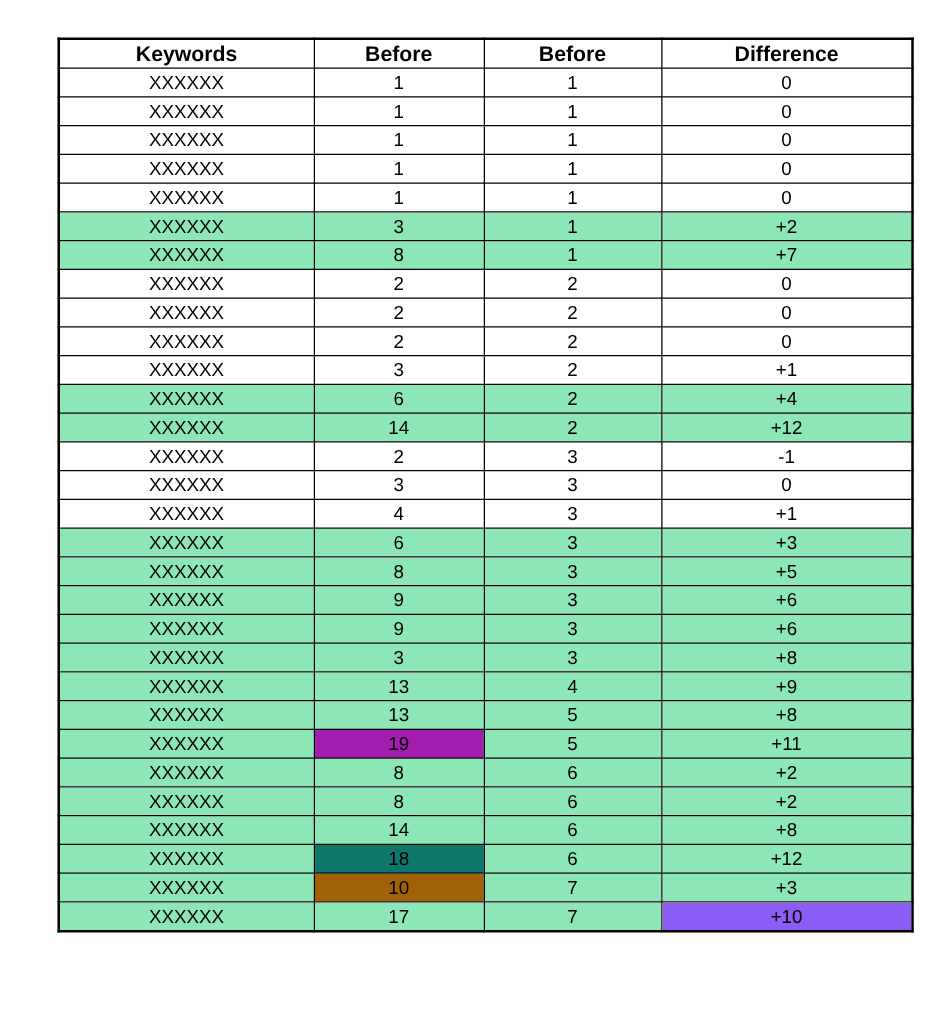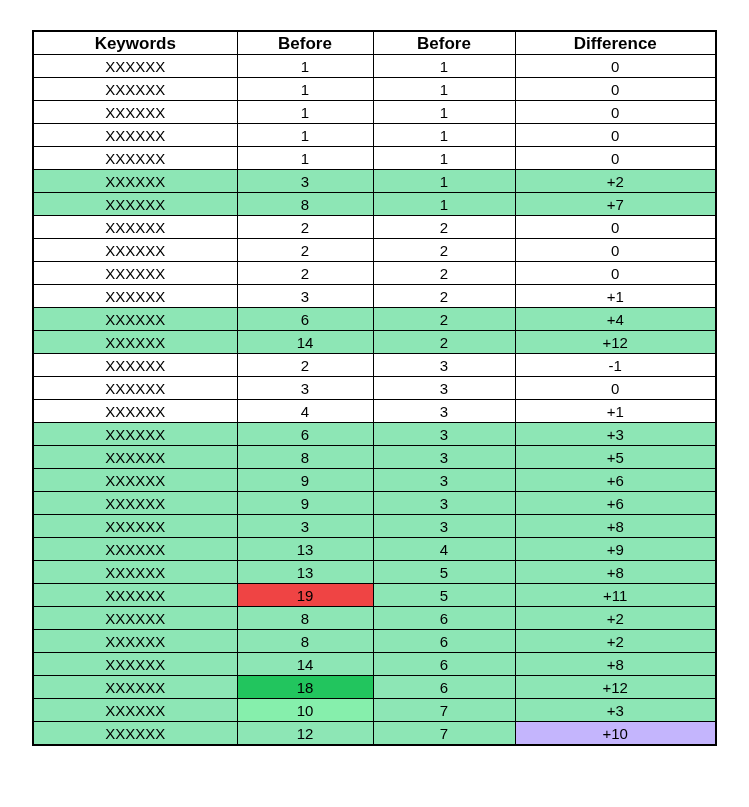--- a/index.html
+++ b/index.html
@@ -8,21 +8,21 @@
   }
   body {
     width: 749px;
     height: 807px;
     background: #ffffff;
     font-family: "Liberation Sans", sans-serif;
     color: #000000;
   }
   .page {
     box-sizing: border-box;
-    padding: 30px 0 0 32px;
+    padding: 30px 0 0 46px;
   }
   table.rank-table {
     border-collapse: collapse;
     table-layout: fixed;
     width: 683px;
     border: 2px solid #000000;
   }
   col.c-keywords   { width: 204px; }
   col.c-before     { width: 136px; }
   col.c-after      { width: 142px; }
@@ -206,21 +206,21 @@
           <td style="background: rgb(141, 230, 181);">+9</td>
         </tr>
         <tr class="hl">
           <td style="background: rgb(141, 230, 181);">XXXXXX</td>
           <td style="background: rgb(141, 230, 181);">13</td>
           <td style="background: rgb(141, 230, 181);">5</td>
           <td style="background: rgb(141, 230, 181);">+8</td>
         </tr>
         <tr class="hl">
           <td style="background: rgb(141, 230, 181);">XXXXXX</td>
-          <td style="background: #ef4444;">19</td>
+          <td style="background: #a21caf;">19</td>
           <td style="background: rgb(141, 230, 181);">5</td>
           <td style="background: rgb(141, 230, 181);">+11</td>
         </tr>
         <tr class="hl">
           <td style="background: rgb(141, 230, 181);">XXXXXX</td>
           <td style="background: rgb(141, 230, 181);">8</td>
           <td style="background: rgb(141, 230, 181);">6</td>
           <td style="background: rgb(141, 230, 181);">+2</td>
         </tr>
         <tr class="hl">
@@ -230,31 +230,31 @@
           <td style="background: rgb(141, 230, 181);">+2</td>
         </tr>
         <tr class="hl">
           <td style="background: rgb(141, 230, 181);">XXXXXX</td>
           <td style="background: rgb(141, 230, 181);">14</td>
           <td style="background: rgb(141, 230, 181);">6</td>
           <td style="background: rgb(141, 230, 181);">+8</td>
         </tr>
         <tr class="hl">
           <td style="background: rgb(141, 230, 181);">XXXXXX</td>
-          <td style="background: #22c55e;">18</td>
+          <td style="background: #0f766e;">18</td>
           <td style="background: rgb(141, 230, 181);">6</td>
           <td style="background: rgb(141, 230, 181);">+12</td>
         </tr>
         <tr class="hl">
           <td style="background: rgb(141, 230, 181);">XXXXXX</td>
-          <td style="background: #86efac;">10</td>
+          <td style="background: #a16207;">10</td>
           <td style="background: rgb(141, 230, 181);">7</td>
           <td style="background: rgb(141, 230, 181);">+3</td>
         </tr>
         <tr class="hl">
           <td style="background: rgb(141, 230, 181);">XXXXXX</td>
-          <td style="background: rgb(141, 230, 181);">12</td>
+          <td style="background: rgb(141, 230, 181);">17</td>
           <td style="background: rgb(141, 230, 181);">7</td>
-          <td style="background: #c4b5fd;">+10</td>
+          <td style="background: #8b5cf6;">+10</td>
         </tr>
       </tbody>
   </table>
 </div>
 
 </body></html>

